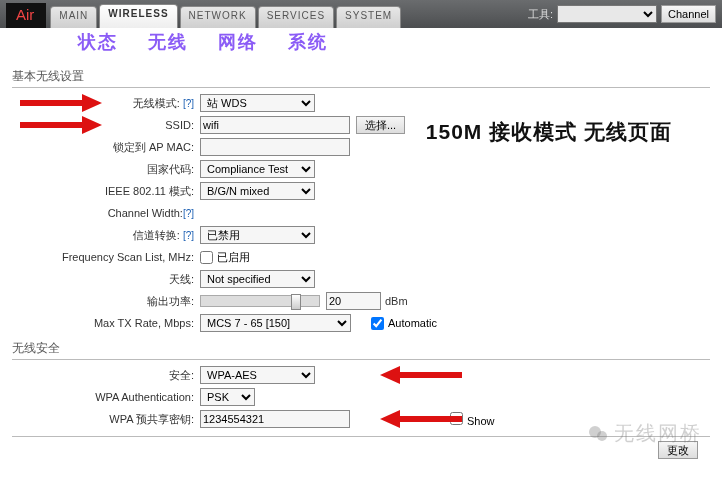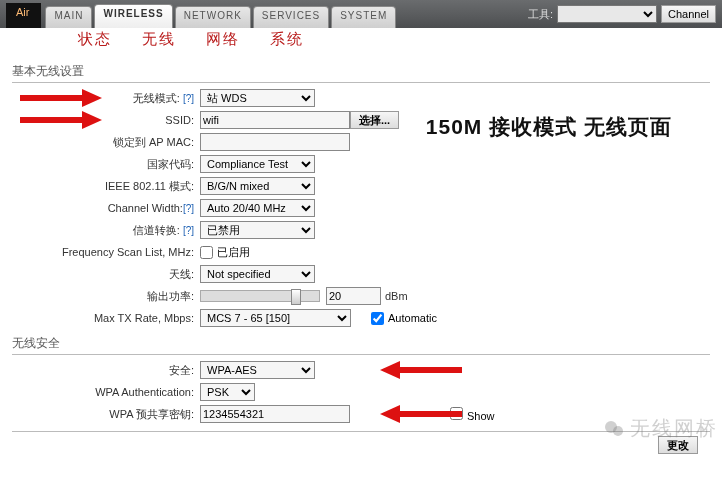--- a/index.html
+++ b/index.html
@@ -12,24 +12,24 @@
   }
   .topbar {
     display: flex;
     align-items: stretch;
     height: 28px;
     background: linear-gradient(#6a6c6e, #4c4e50);
     padding-left: 6px;
   }
   .logo-box {
     background: #111;
-    color: #fdba74;
+    color: #ef4444;
     font-family: "Segoe UI", sans-serif;
     font-weight: 300;
-    font-size: 11px;
+    font-size: 15px;
     padding: 3px 12px 0 10px;
     margin-right: 4px;
     height: 25px;
     align-self: flex-end;
   }
   .tab {
     background: linear-gradient(#e7e7e7, #cfcfcf);
     border: 1px solid #888;
     border-bottom: none;
     border-radius: 4px 4px 0 0;
@@ -70,23 +70,23 @@
     border: 1px solid #999;
     padding: 0 6px;
     cursor: pointer;
   }
   .annot-row {
     display: flex;
     gap: 30px;
     padding: 2px 0 2px 78px;
   }
   .annot-row span {
-    color: #b91c1c;
-    font-weight: normal;
-    font-size: 15px;
+    color: #8b5cf6;
+    font-weight: bold;
+    font-size: 18px;
     letter-spacing: 2px;
   }
   .page-heading {
     position: absolute;
     top: 62px;
     right: 50px;
     font-size: 21px;
     font-weight: bold;
     color: #111;
     letter-spacing: 1px;
@@ -128,22 +128,22 @@
     border: 1px solid #888;
   }
   .ctl-w { width: 115px; }
   .ctl-wi { width: 150px; }
   .btn {
     height: 18px;
     font-size: 11px;
     background: linear-gradient(#f6f6f6,#ddd);
     border: 1px solid #999;
     padding: 0 8px;
+    margin-left: 6px;
     cursor: pointer;
-    font-weight: bold;
   }
   .chk { margin: 0 4px 0 0; }
   .slider {
     width: 120px;
     height: 12px;
     position: relative;
     background: #ddd;
     border: 1px solid #aaa;
     margin-right: 6px;
   }
@@ -173,21 +173,21 @@
   .arrow svg, .arrow-r-abs svg { width: 100%; height: 100%; }
   .footer-row {
     display: flex;
     justify-content: flex-end;
     border-top: 1px solid #bbb;
     margin-top: 6px;
     padding: 4px 12px 0 0;
   }
   .watermark {
     position: absolute;
-    right: 4px;
+    right: 20px;
     bottom: 12px;
     font-size: 20px;
     color: rgba(120,120,120,0.35);
     letter-spacing: 2px;
     display: flex;
     align-items: center;
     gap: 6px;
   }
 </style>
 </head>
@@ -254,21 +254,20 @@
       <select class="ctl ctl-w"><option>Compliance Test</option></select>
     </div>
 
     <div class="row">
       <span class="lbl">IEEE 802.11 模式:</span>
       <select class="ctl ctl-w"><option>B/G/N mixed</option></select>
     </div>
 
     <div class="row">
       <span class="lbl"><span>Channel Width:</span><span class="help">[?]</span></span>
-      <select class="ctl ctl-w"><option>Auto 20/40 MHz</option></select>
     </div>
 
     <div class="row">
       <span class="lbl"><span>信道转换:</span> <span class="help">[?]</span></span>
       <select class="ctl ctl-w"><option>已禁用</option></select>
     </div>
 
     <div class="row">
       <span class="lbl">Frequency Scan List, MHz:</span>
       <input type="checkbox" class="chk" style="">

